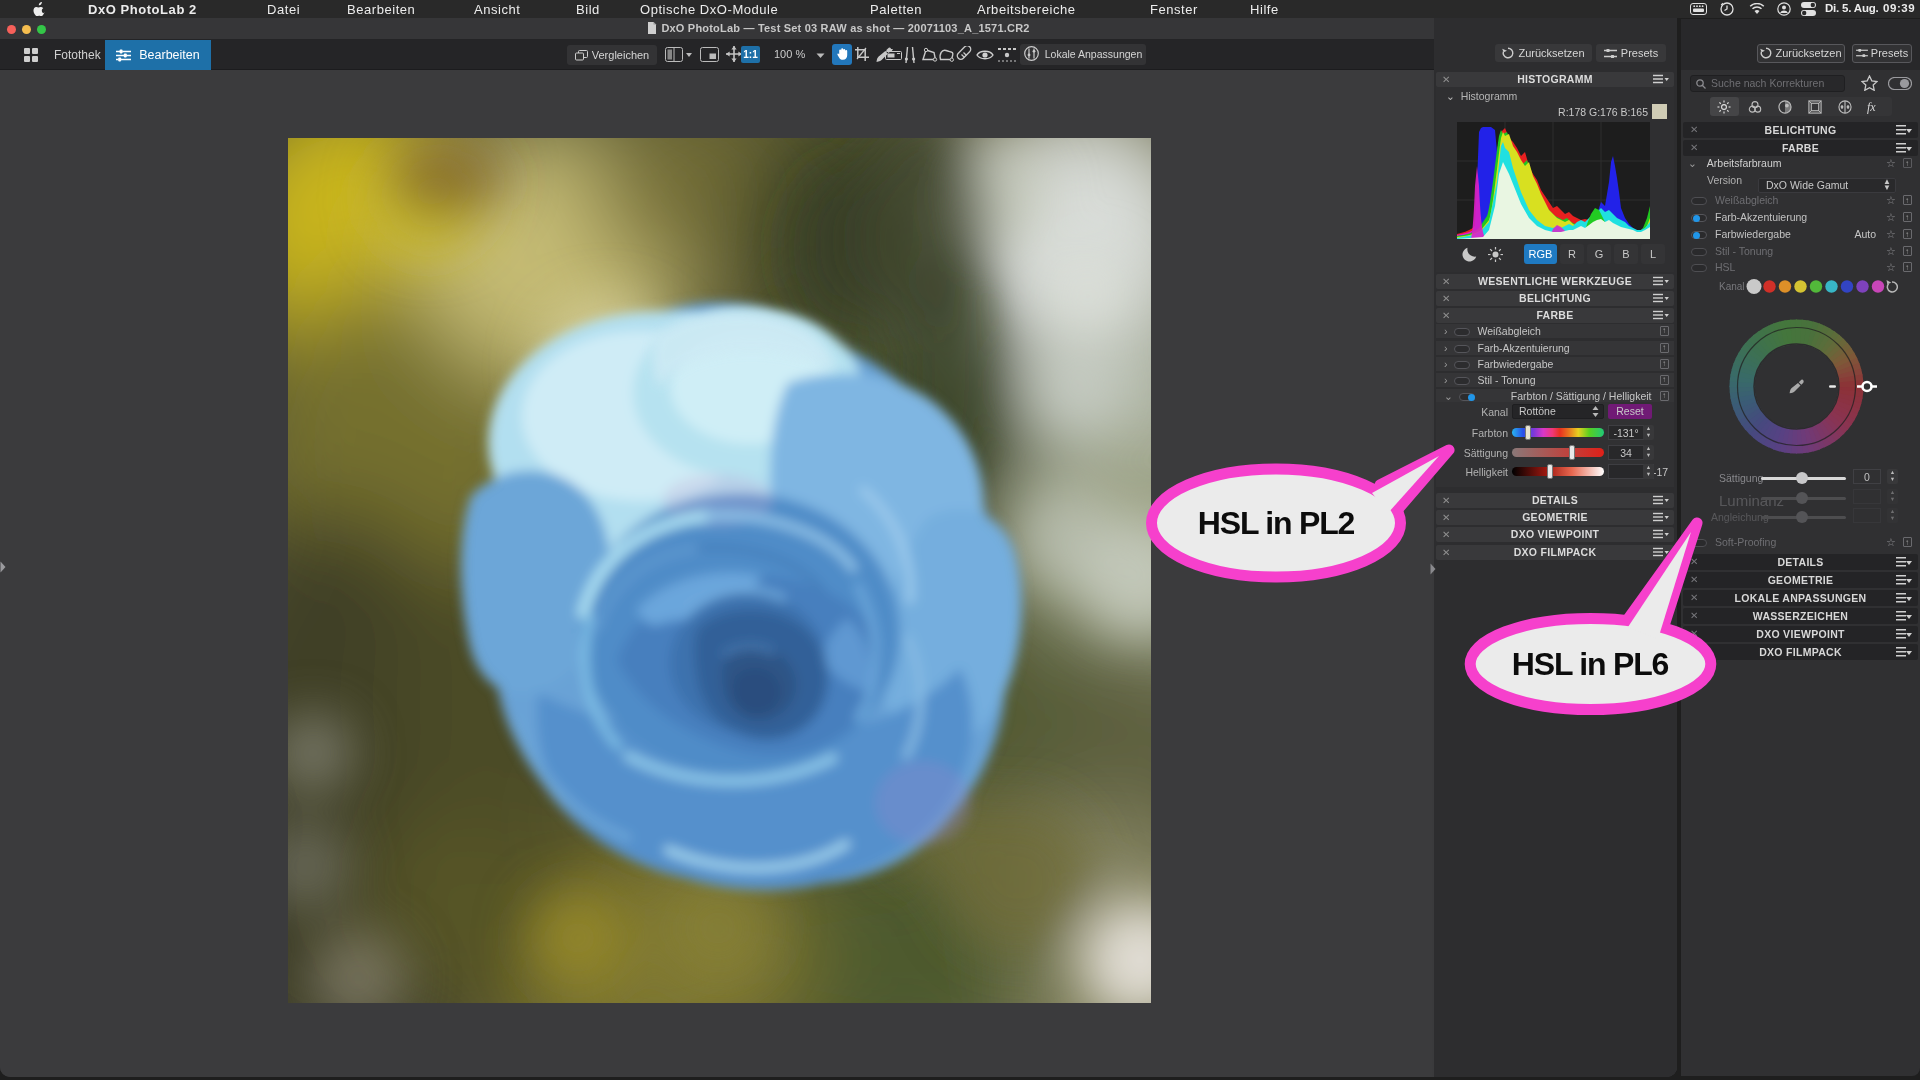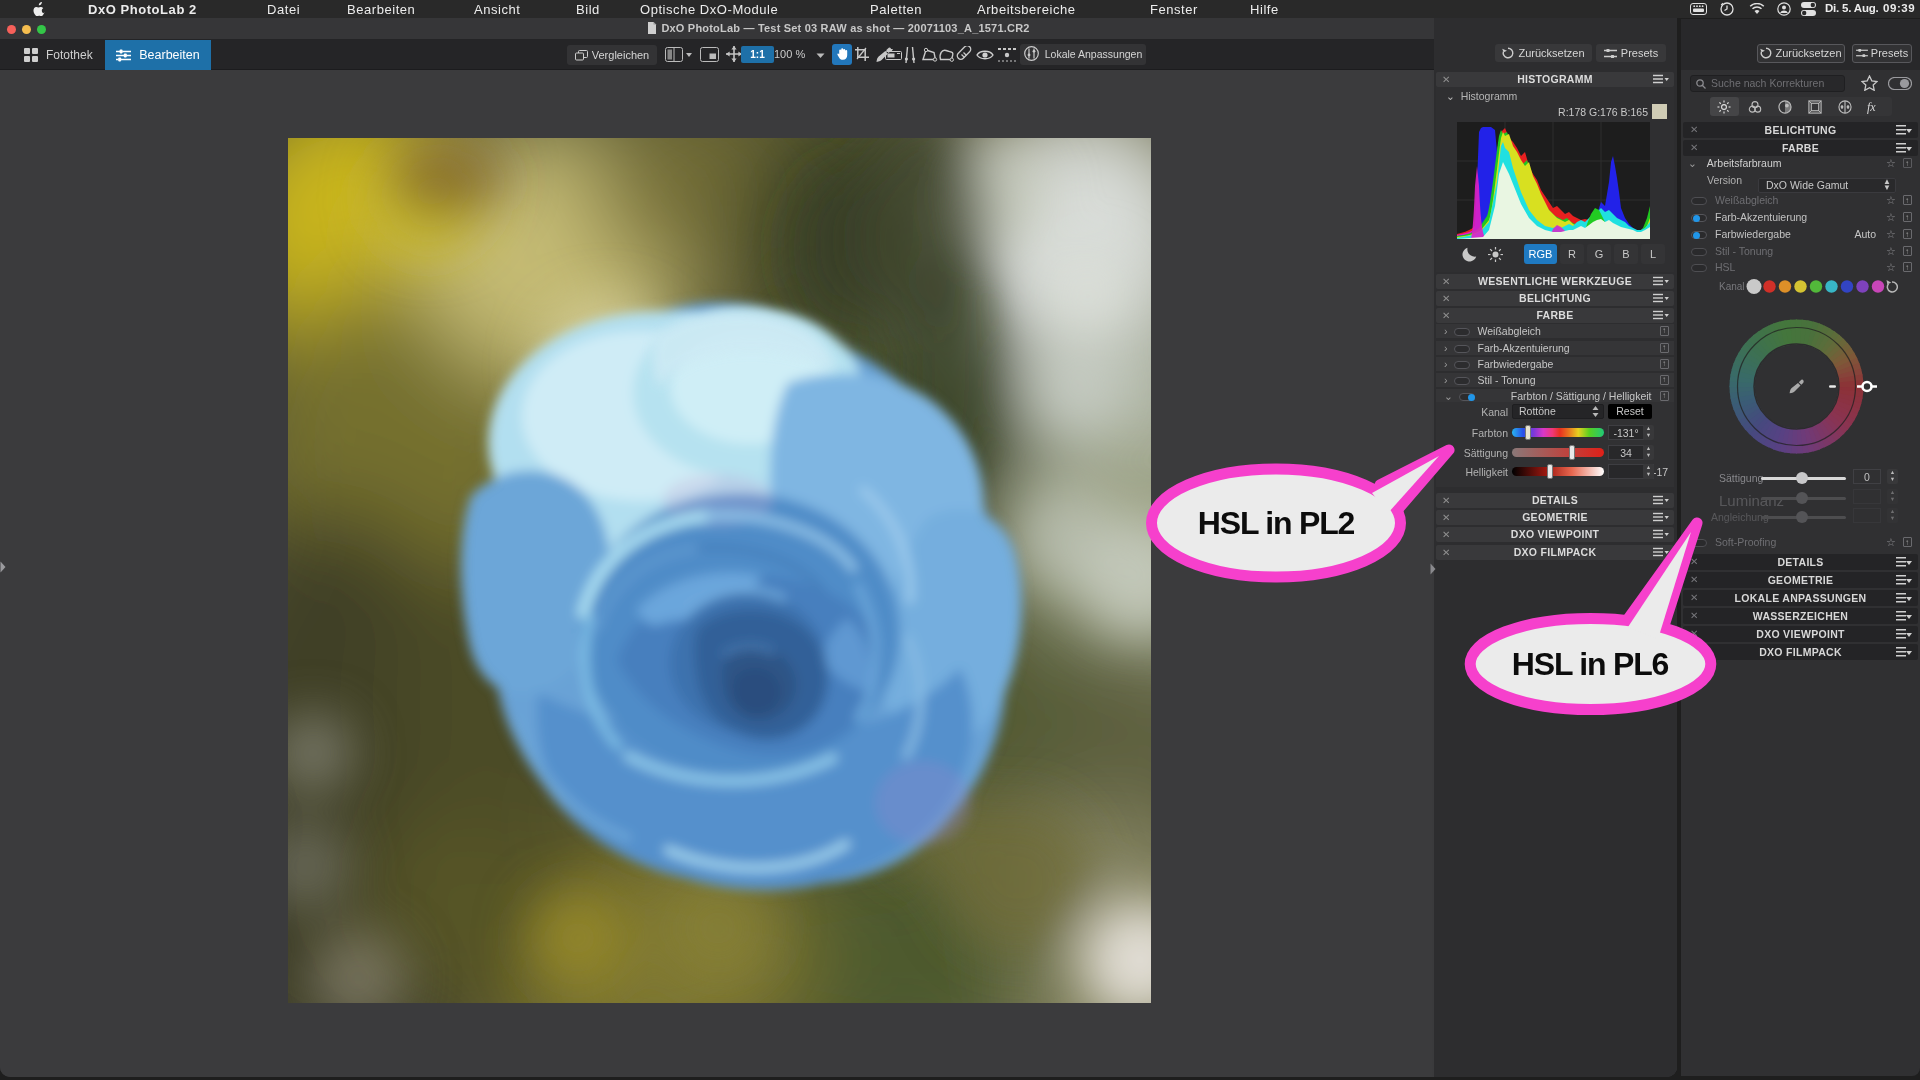--- a/index.html
+++ b/index.html
@@ -137,21 +137,21 @@
 
       <div class="abs" style="left:24px; top:0; height:30px; display:flex; align-items:center; color:#d0d0d0; font-size:12px;">
         <svg width="14" height="14" viewBox="0 0 14 14">
             <g fill="#cfcfcf">
               <rect x="0" y="0" width="6" height="6" rx="1"></rect>
               <rect x="8" y="0" width="6" height="6" rx="1"></rect>
               <rect x="0" y="8" width="6" height="6" rx="1"></rect>
               <rect x="8" y="8" width="6" height="6" rx="1"></rect>
             </g>
           </svg>
-        <span style="margin-left:8px;">Fotothek</span>
+        <span style="margin-left:16px;">Fotothek</span>
       </div>
       <div class="abs" style="left:105px; top:0; width:106px; height:30px; background:#1e70a8; display:flex; align-items:center; justify-content:center; color:#fff; font-size:12.5px;">
         <svg width="15" height="13" viewBox="0 0 15 13">
             <g stroke="#fff" stroke-width="1.4" fill="none">
               <line x1="0" y1="2.5" x2="15" y2="2.5" stroke-dasharray="4 2.2 9"></line>
               <line x1="0" y1="6.5" x2="15" y2="6.5" stroke-dasharray="8 2.2 5"></line>
               <line x1="0" y1="10.5" x2="15" y2="10.5" stroke-dasharray="2.5 2.2 11"></line>
             </g>
             <g fill="#fff">
               <rect x="3.6" y="0.6" width="3" height="3.8" rx="0.8"></rect>
@@ -184,21 +184,21 @@
             <line x1="8" y1="0" x2="8" y2="16"></line>
             <line x1="0" y1="8" x2="16" y2="8"></line>
           </g>
           <g fill="#c4c4c4">
             <path d="M8 0 l-2.6 3.6 h5.2z"></path>
             <path d="M8 16 l-2.6-3.6 h5.2z"></path>
             <path d="M0 8 l3.6-2.6 v5.2z"></path>
             <path d="M16 8 l-3.6-2.6 v5.2z"></path>
           </g>
         </svg>
-      <div class="abs" style="left:741px; top:6px; width:33px; height:17px; background:#1e70a8; border-radius:2px; color:#fff; font-size:10px; font-weight:bold; text-align:center; line-height:17px;">1:1</div>
+      <div class="abs" style="left:741px; top:6px; width:19px; height:17px; background:#1e70a8; border-radius:2px; color:#fff; font-size:10px; font-weight:bold; text-align:center; line-height:17px;">1:1</div>
       <div class="abs" style="left:766px; top:6px; width:60px; height:17px; color:#ccc; font-size:11px; line-height:17px; padding-left:8px;">100 %</div>
       <svg class="abs" style="left:816px; top:13px;" width="9" height="6" viewBox="0 0 9 6">
           <path d="M0.5 0.5 l4 4.5 4-4.5z" fill="#bbb"></path>
         </svg>
 
       <div class="abs" style="left:832px; top:4px; width:20px; height:21px; background:#2277bb; border-radius:3px;"></div>
       <svg class="abs" style="left:835px; top:7px;" width="15" height="15" viewBox="0 0 15 15">
           <path fill="#fff" d="M4.2 7.2 V3.4 a1 1 0 0 1 2 0 V2.2 a1 1 0 0 1 2 0 V3 a1 1 0 0 1 2 0 v1 a1 1 0 0 1 2 0 v4.2 c0 2.6-1.6 4.6-4.3 4.6 -2 0-3-0.8-4-2.6 L2.6 8.1 c-0.7-1.2 0.6-2.2 1.6-0.9z"></path>
         </svg>
       <svg class="abs" style="left:855px; top:7px;" width="15" height="15" viewBox="0 0 15 15">
@@ -498,21 +498,21 @@
       <div class="prow" style="top:339px;"><span style="color:#9a9a9a; margin-left:8px;">›</span><span class="pill"></span><span style="margin-left:8px;">Farbwiedergabe</span><span class="pin"></span></div>
       <div class="prow" style="top:355px;"><span style="color:#9a9a9a; margin-left:8px;">›</span><span class="pill"></span><span style="margin-left:8px;">Stil - Tonung</span><span class="pin"></span></div>
       <div class="prow" style="top:371px;"><span style="color:#9a9a9a; margin-left:8px;">⌄</span><span class="pill on"></span><span style="margin-left:8px;padding-left:28px;">Farbton / Sättigung / Helligkeit</span><span class="pin"></span></div>
 
       <div class="abs" style="left:2px; top:384px; width:238px; height:85px; background:#313133;">
         <span class="abs lbl" style="right:166px; top:4px;">Kanal</span>
         <div class="abs" style="left:76px; top:2px; width:92px; height:15px; background:#252527; border:1px solid #1e1e20; border-radius:2px; color:#c8c8c8; font-size:10.5px; line-height:13px; padding-left:6px;">Rottöne<svg width="7" height="11" viewBox="0 0 7 11" style="position:absolute; right:4px; top:1px;">
               <path d="M3.5 0 L6.5 4 H0.5 Z" fill="#b8b8b8"></path>
               <path d="M3.5 11 L6.5 7 H0.5 Z" fill="#b8b8b8"></path>
             </svg></div>
-        <div class="abs" style="left:172px; top:2px; width:44px; height:15px; background:#000000; border-radius:2px; color:#c8c8c8; font-size:10.5px; text-align:center; line-height:15px;">Reset</div>
+        <div class="abs" style="left:172px; top:2px; width:44px; height:15px; background:#701a75; border-radius:2px; color:#c8c8c8; font-size:10.5px; text-align:center; line-height:15px;">Reset</div>
         <span class="abs lbl" style="right:166px; top:25px;">Farbton</span>
         <div class="abs" style="left:76px; top:26px; width:92px; height:9px; border-radius:5px; background:linear-gradient(90deg,#28b4f0,#2850e8 12%,#8038d8 24%,#d838c8 34%,#f03878 44%,#e83020 52%,#e87820 62%,#e8d020 72%,#58d020 84%,#20c878 100%);"></div>
         <div class="abs" style="left:89px; top:23px; width:6px; height:15px; background:#e8e4d0; border:1px solid #777; border-radius:2px;"></div>
         <div class="abs val" style="left:172px; top:23px;">-131°</div>
         <div class="abs stp" style="left:207px; top:23px;">▲<br>▼</div>
         <span class="abs lbl" style="right:166px; top:45px;">Sättigung</span>
         <div class="abs" style="left:76px; top:46px; width:92px; height:9px; border-radius:5px; background:linear-gradient(90deg,#8a7878,#e02018);"></div>
         <div class="abs" style="left:133px; top:43px; width:6px; height:15px; background:#e8e8e8; border:1px solid #777; border-radius:2px;"></div>
         <div class="abs val" style="left:172px; top:43px;">34</div>
         <div class="abs stp" style="left:207px; top:43px;">▲<br>▼</div>

